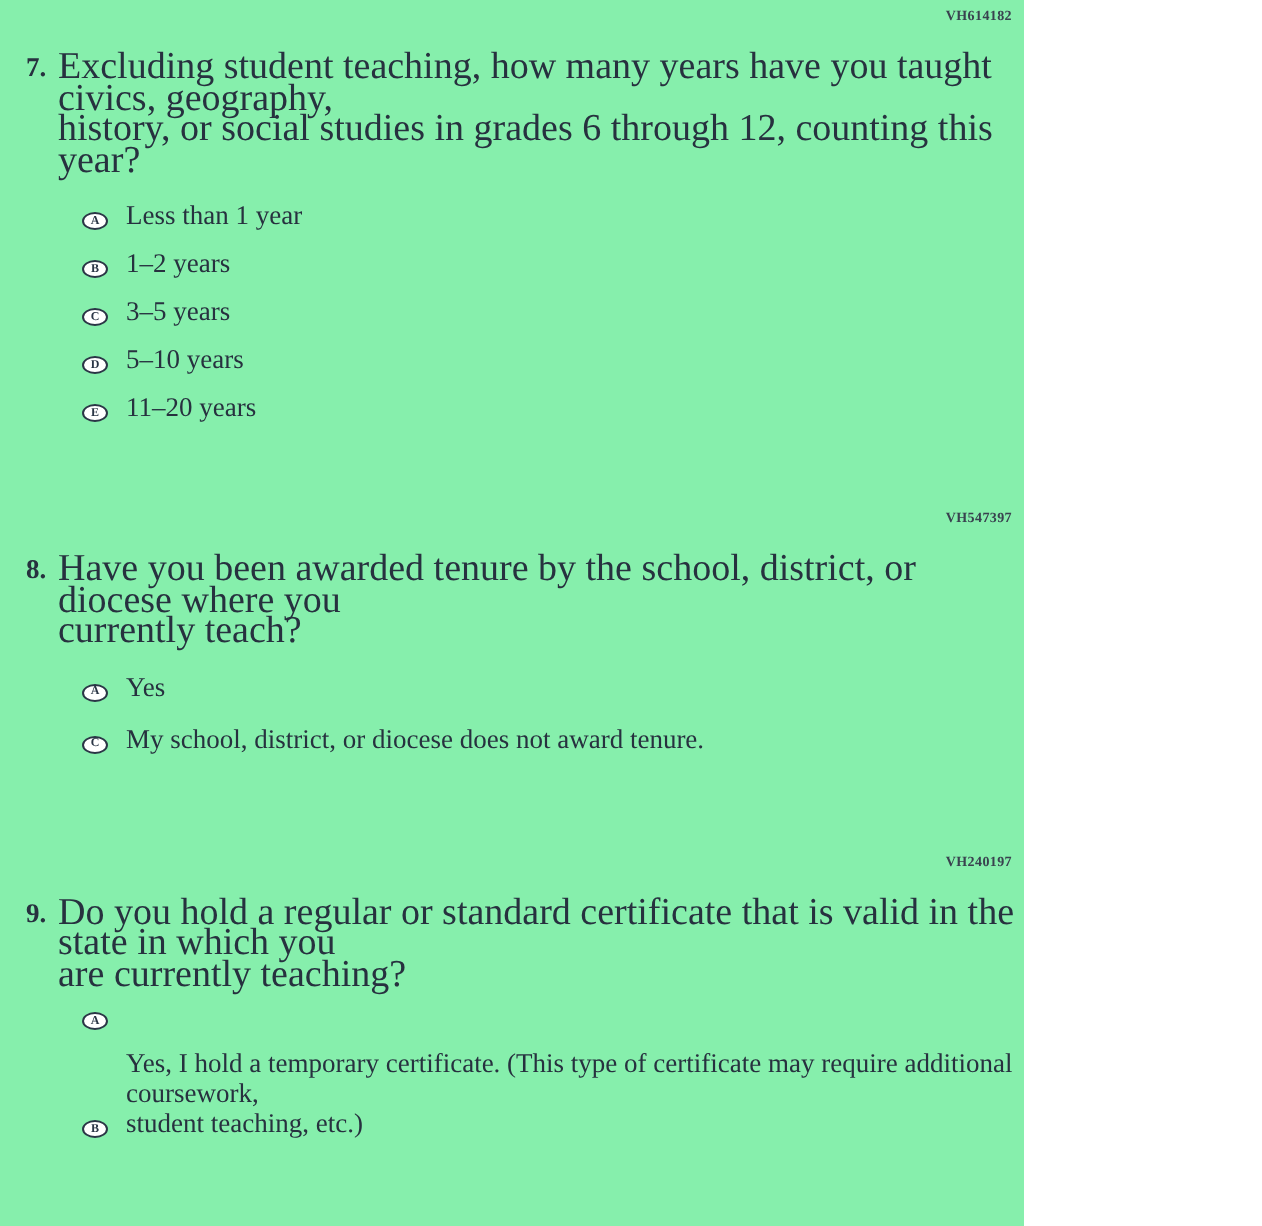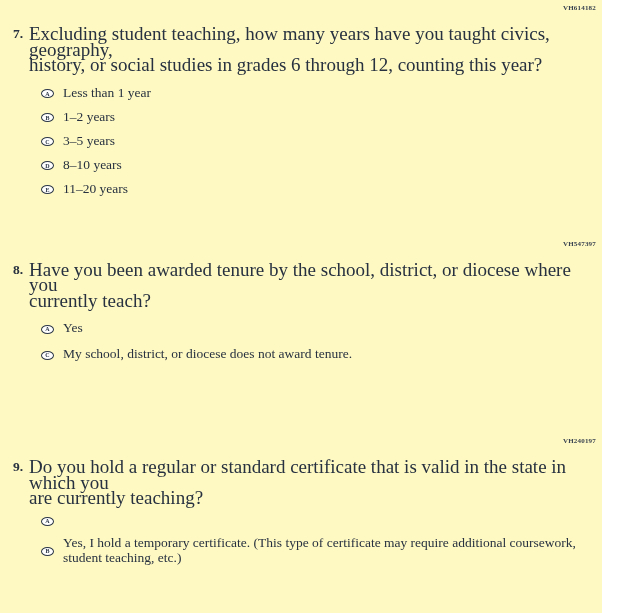--- a/index.html
+++ b/index.html
@@ -2,39 +2,39 @@
 <html><head>
 <meta charset="utf-8">
 <style>
   html, body {
     margin: 0;
     padding: 0;
     background: #ffffff;
   }
   .page {
     position: relative;
-    width: 602px;
+    width: 512px;
     height: 613px;
-    background: #fef9c3;
+    background: #86efac;
     overflow: hidden;
     font-family: "Liberation Serif", "DejaVu Serif", serif;
     color: #27313f;
   }
   .code {
     text-align: right;
     font-size: 7px;
     line-height: 8px;
     font-weight: 600;
     letter-spacing: 0.2px;
     color: #39424f;
     padding-right: 6px;
   }
   .s1 .code { margin-top: 4px; }
   .s2 .code { margin-top: 44px; }
-  .s3 .code { margin-top: 76px; }
+  .s3 .code { margin-top: 50px; }
   .q-row {
     display: flex;
     margin-top: 14px;
     padding-left: 13px;
   }
   .q-num {
     flex: 0 0 16px;
     width: 16px;
     font-weight: bold;
     font-size: 13.5px;
@@ -47,21 +47,21 @@
     white-space: pre-line;
   }
   .options {
     list-style: none;
     margin: 12px 0 0 0;
     padding: 0 0 0 41px;
   }
   .s3 .options { margin-top: 8px; }
   .option {
     display: flex;
-    align-items: center;
+    align-items: flex-end;
     margin-bottom: 9px;
   }
   .s2 .option { margin-bottom: 11px; }
   .bubble {
     flex: 0 0 auto;
     box-sizing: border-box;
     width: 13px;
     height: 9px;
     border: 1px solid #2b3646;
     border-radius: 50%;
@@ -112,21 +112,21 @@
       <li class="option">
         <span class="bubble">
             <span class="bubble-letter">C</span>
           </span>
         <span class="option-label">3–5 years</span>
       </li>
       <li class="option">
         <span class="bubble">
             <span class="bubble-letter">D</span>
           </span>
-        <span class="option-label">8–10 years</span>
+        <span class="option-label">5–10 years</span>
       </li>
       <li class="option">
         <span class="bubble">
             <span class="bubble-letter">E</span>
           </span>
         <span class="option-label">11–20 years</span>
       </li>
     </ul>
   </section>
 

